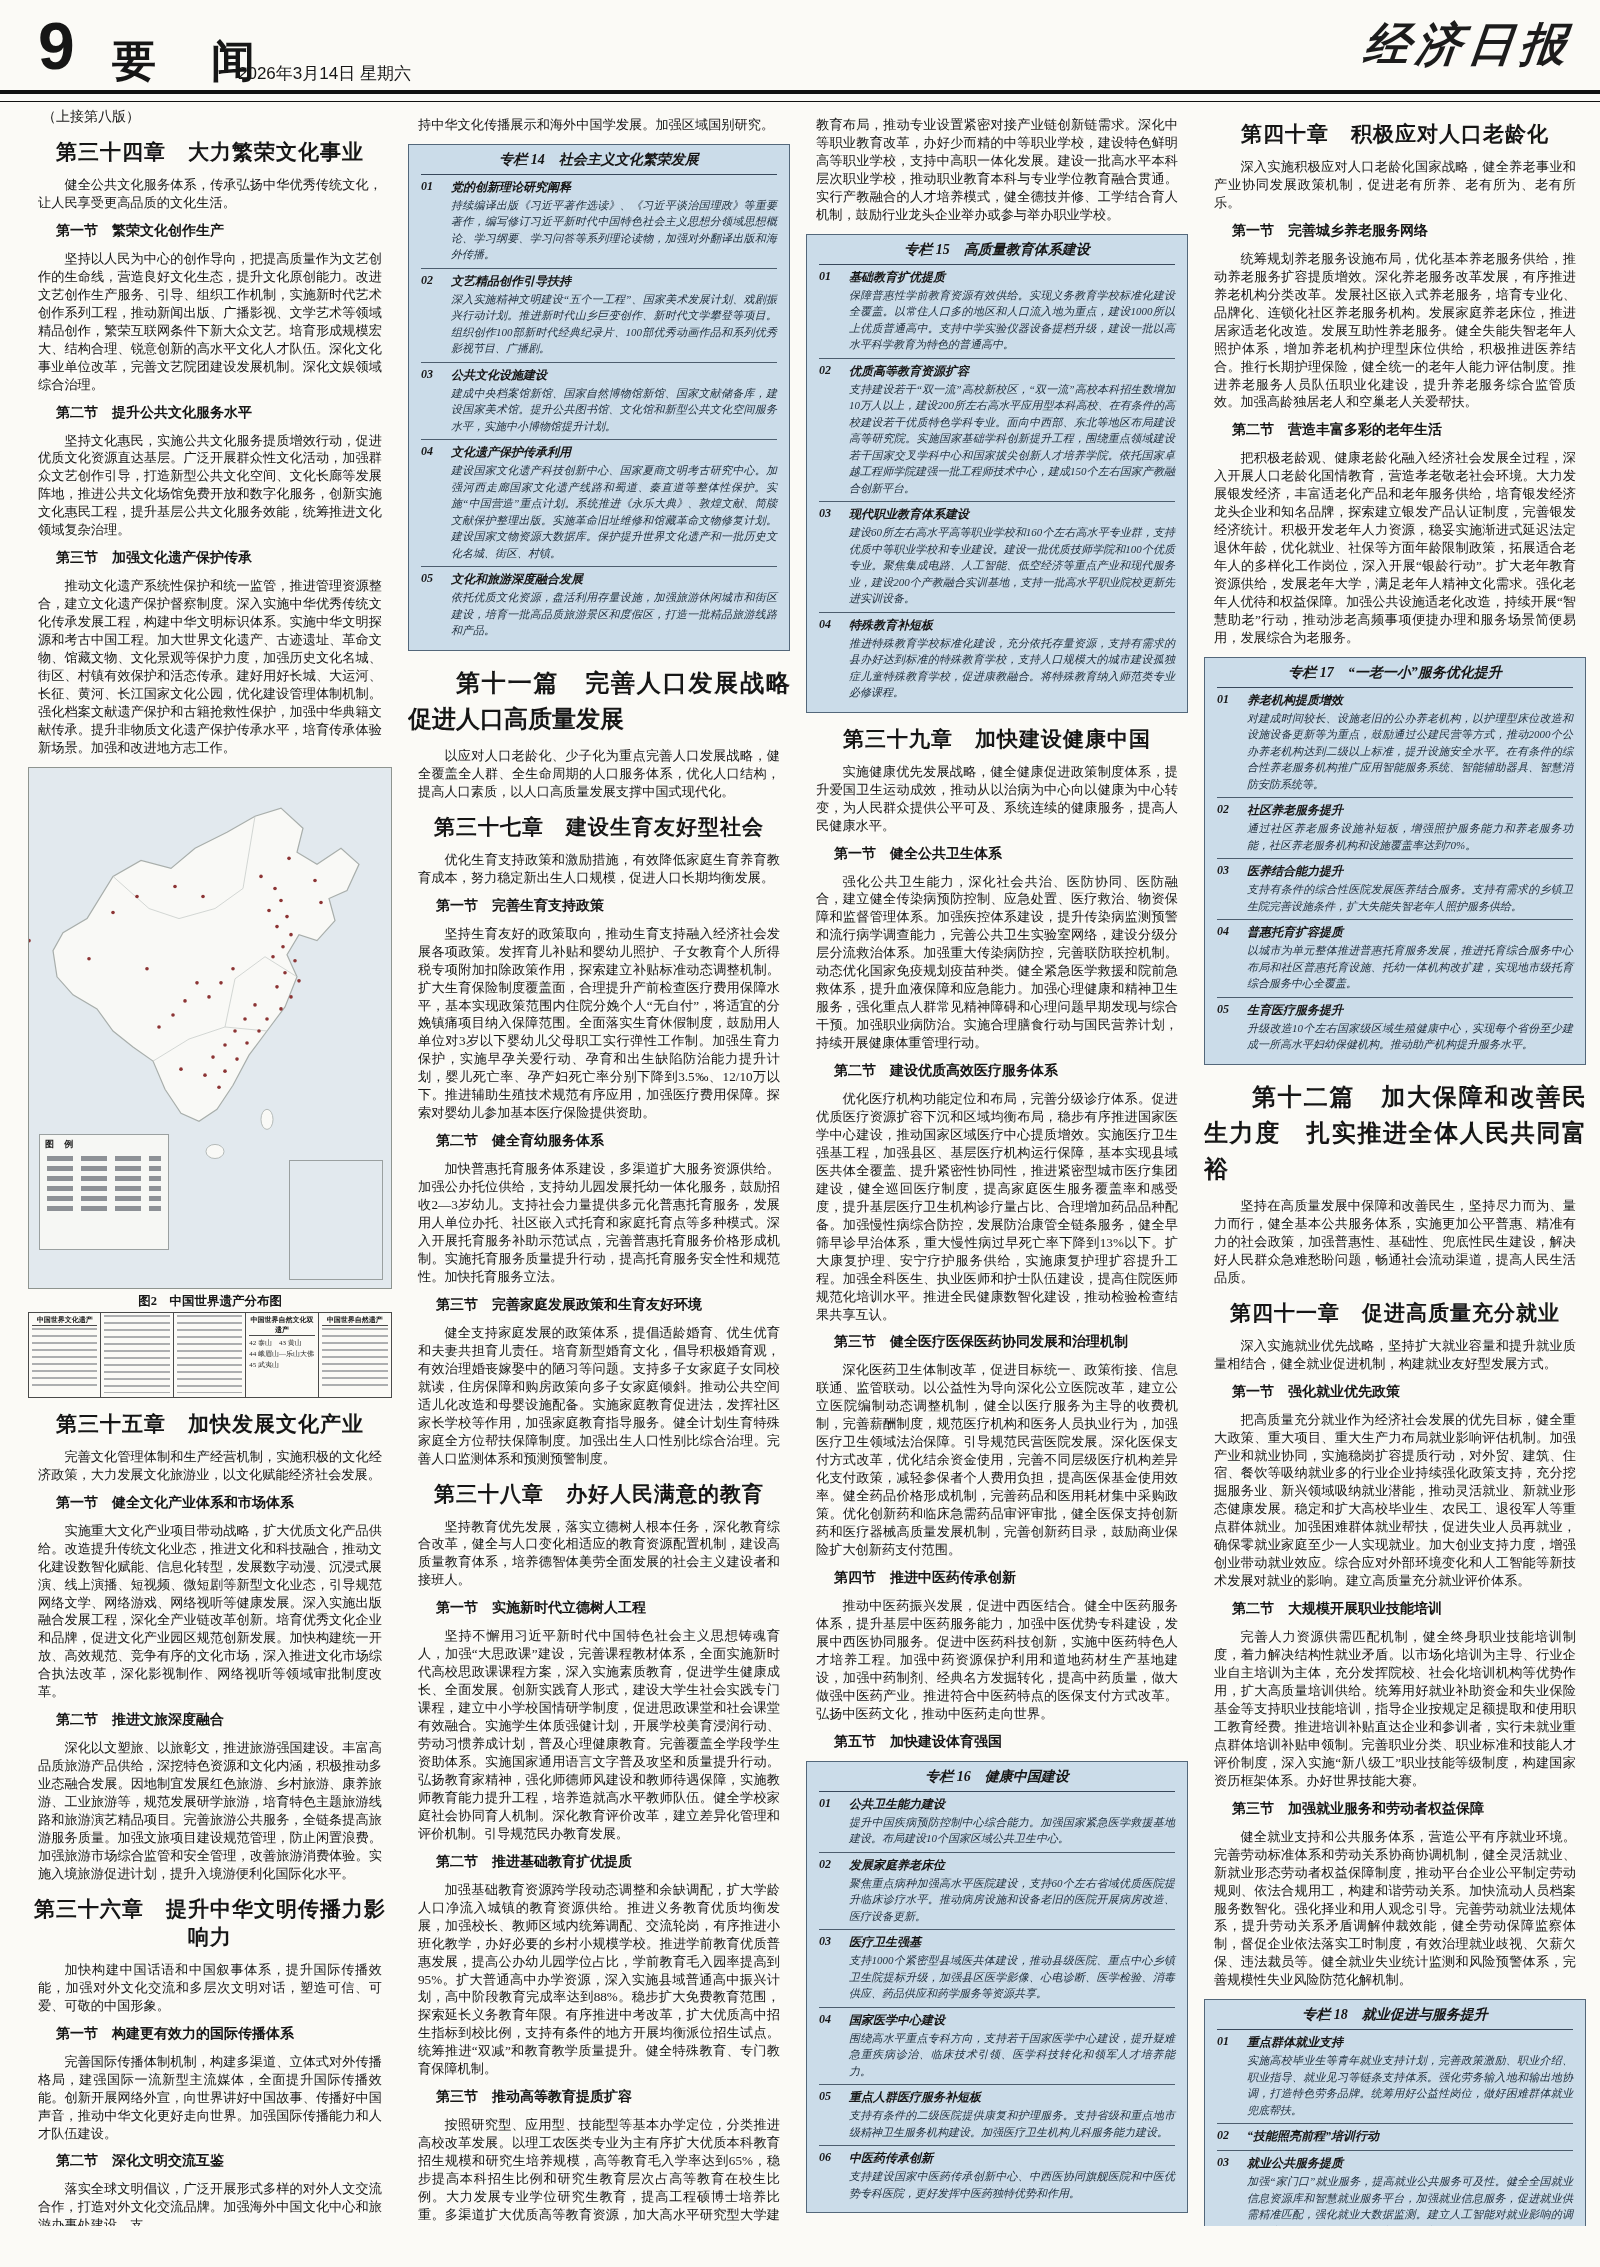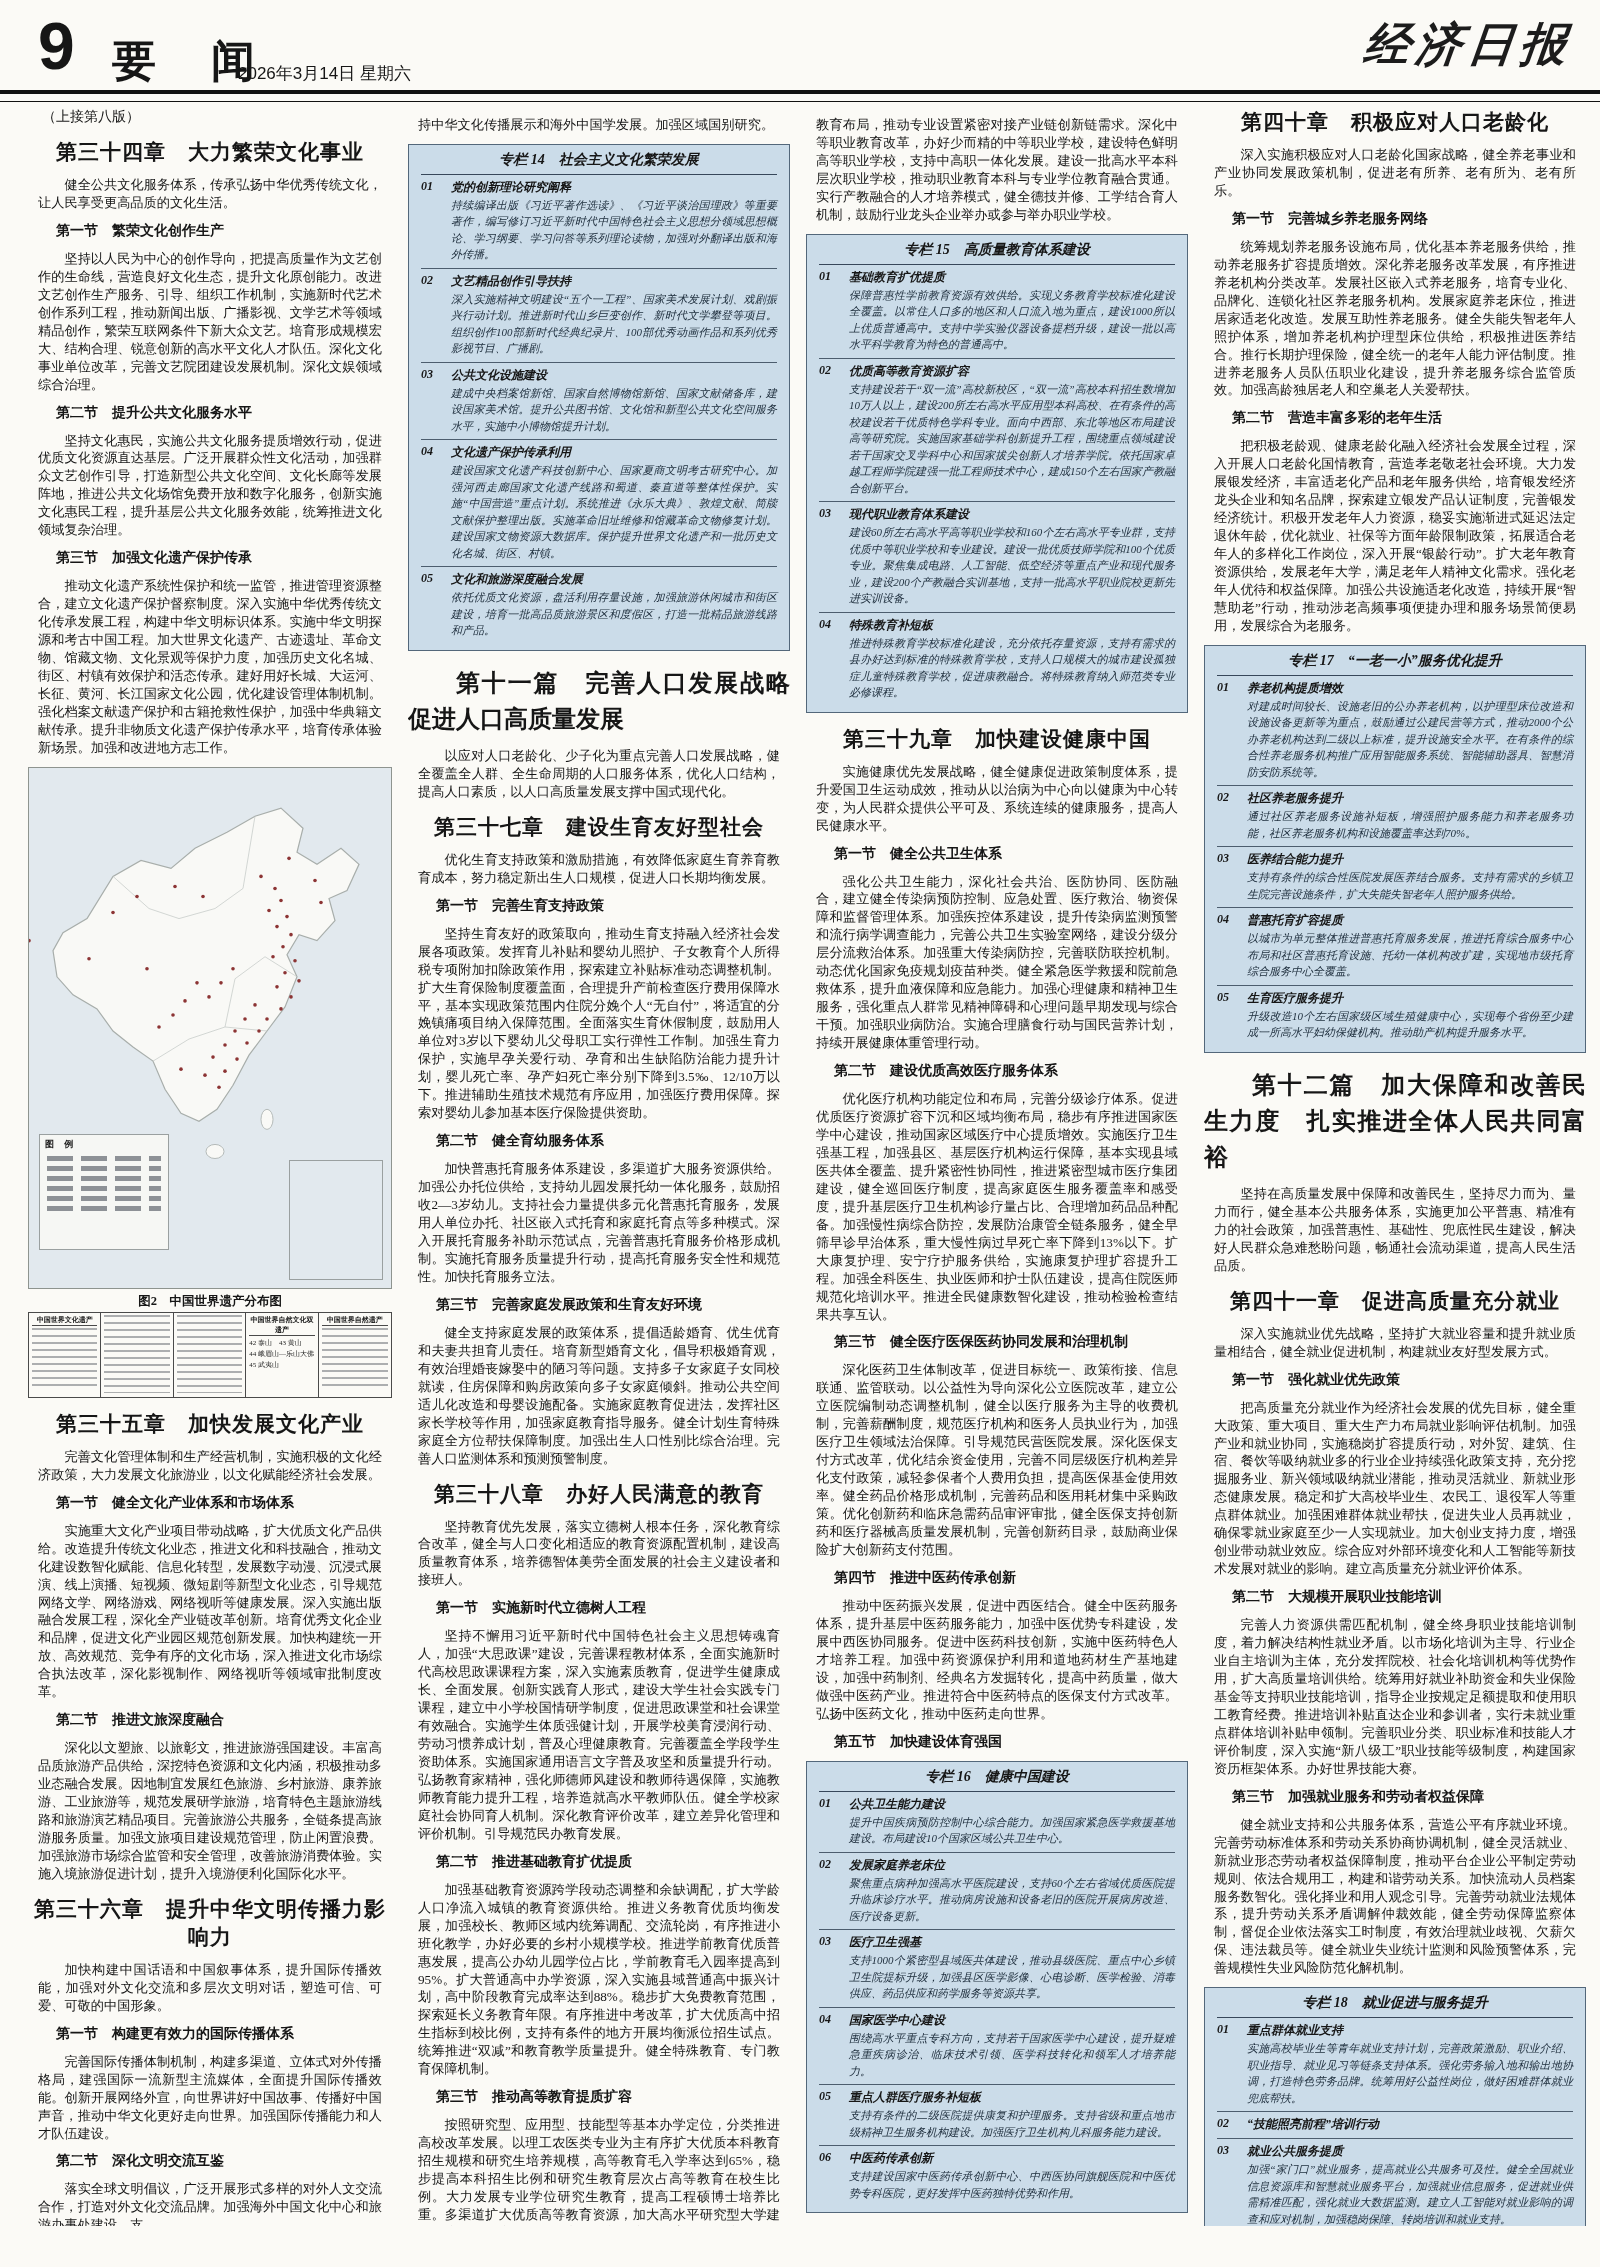--- a/index.html
+++ b/index.html
@@ -355,21 +355,21 @@
                 <span class="binum">06</span>
                 <span>中医药传承创新</span>
               </div>
               <p class="bibody">支持建设国家中医药传承创新中心、中西医协同旗舰医院和中医优势专科医院，更好发挥中医药独特优势和作用。</p>
             </div>
           </div>
       </div>
     </div>
 
     <div class="col">
-      <h2 class="chap" style="margin-top:2px">第四十章　积极应对人口老龄化</h2>
+      <h2 class="chap" style="margin-top:14px">第四十章　积极应对人口老龄化</h2>
       <p class="body">深入实施积极应对人口老龄化国家战略，健全养老事业和产业协同发展政策机制，促进老有所养、老有所为、老有所乐。</p>
       <div>
           <h4 class="sect">第一节　完善城乡养老服务网络</h4>
           <p class="body">统筹规划养老服务设施布局，优化基本养老服务供给，推动养老服务扩容提质增效。深化养老服务改革发展，有序推进养老机构分类改革。发展社区嵌入式养老服务，培育专业化、品牌化、连锁化社区养老服务机构。发展家庭养老床位，推进居家适老化改造。发展互助性养老服务。健全失能失智老年人照护体系，增加养老机构护理型床位供给，积极推进医养结合。推行长期护理保险，健全统一的老年人能力评估制度。推进养老服务人员队伍职业化建设，提升养老服务综合监管质效。加强高龄独居老人和空巢老人关爱帮扶。</p>
           <h4 class="sect">第二节　营造丰富多彩的老年生活</h4>
           <p class="body">把积极老龄观、健康老龄化融入经济社会发展全过程，深入开展人口老龄化国情教育，营造孝老敬老社会环境。大力发展银发经济，丰富适老化产品和老年服务供给，培育银发经济龙头企业和知名品牌，探索建立银发产品认证制度，完善银发经济统计。积极开发老年人力资源，稳妥实施渐进式延迟法定退休年龄，优化就业、社保等方面年龄限制政策，拓展适合老年人的多样化工作岗位，深入开展“银龄行动”。扩大老年教育资源供给，发展老年大学，满足老年人精神文化需求。强化老年人优待和权益保障。加强公共设施适老化改造，持续开展“智慧助老”行动，推动涉老高频事项便捷办理和服务场景简便易用，发展综合为老服务。</p>
         </div>
 
       <div class="colbox">
         <div class="btitle">专栏 17　“一老一小”服务优化提升</div>

